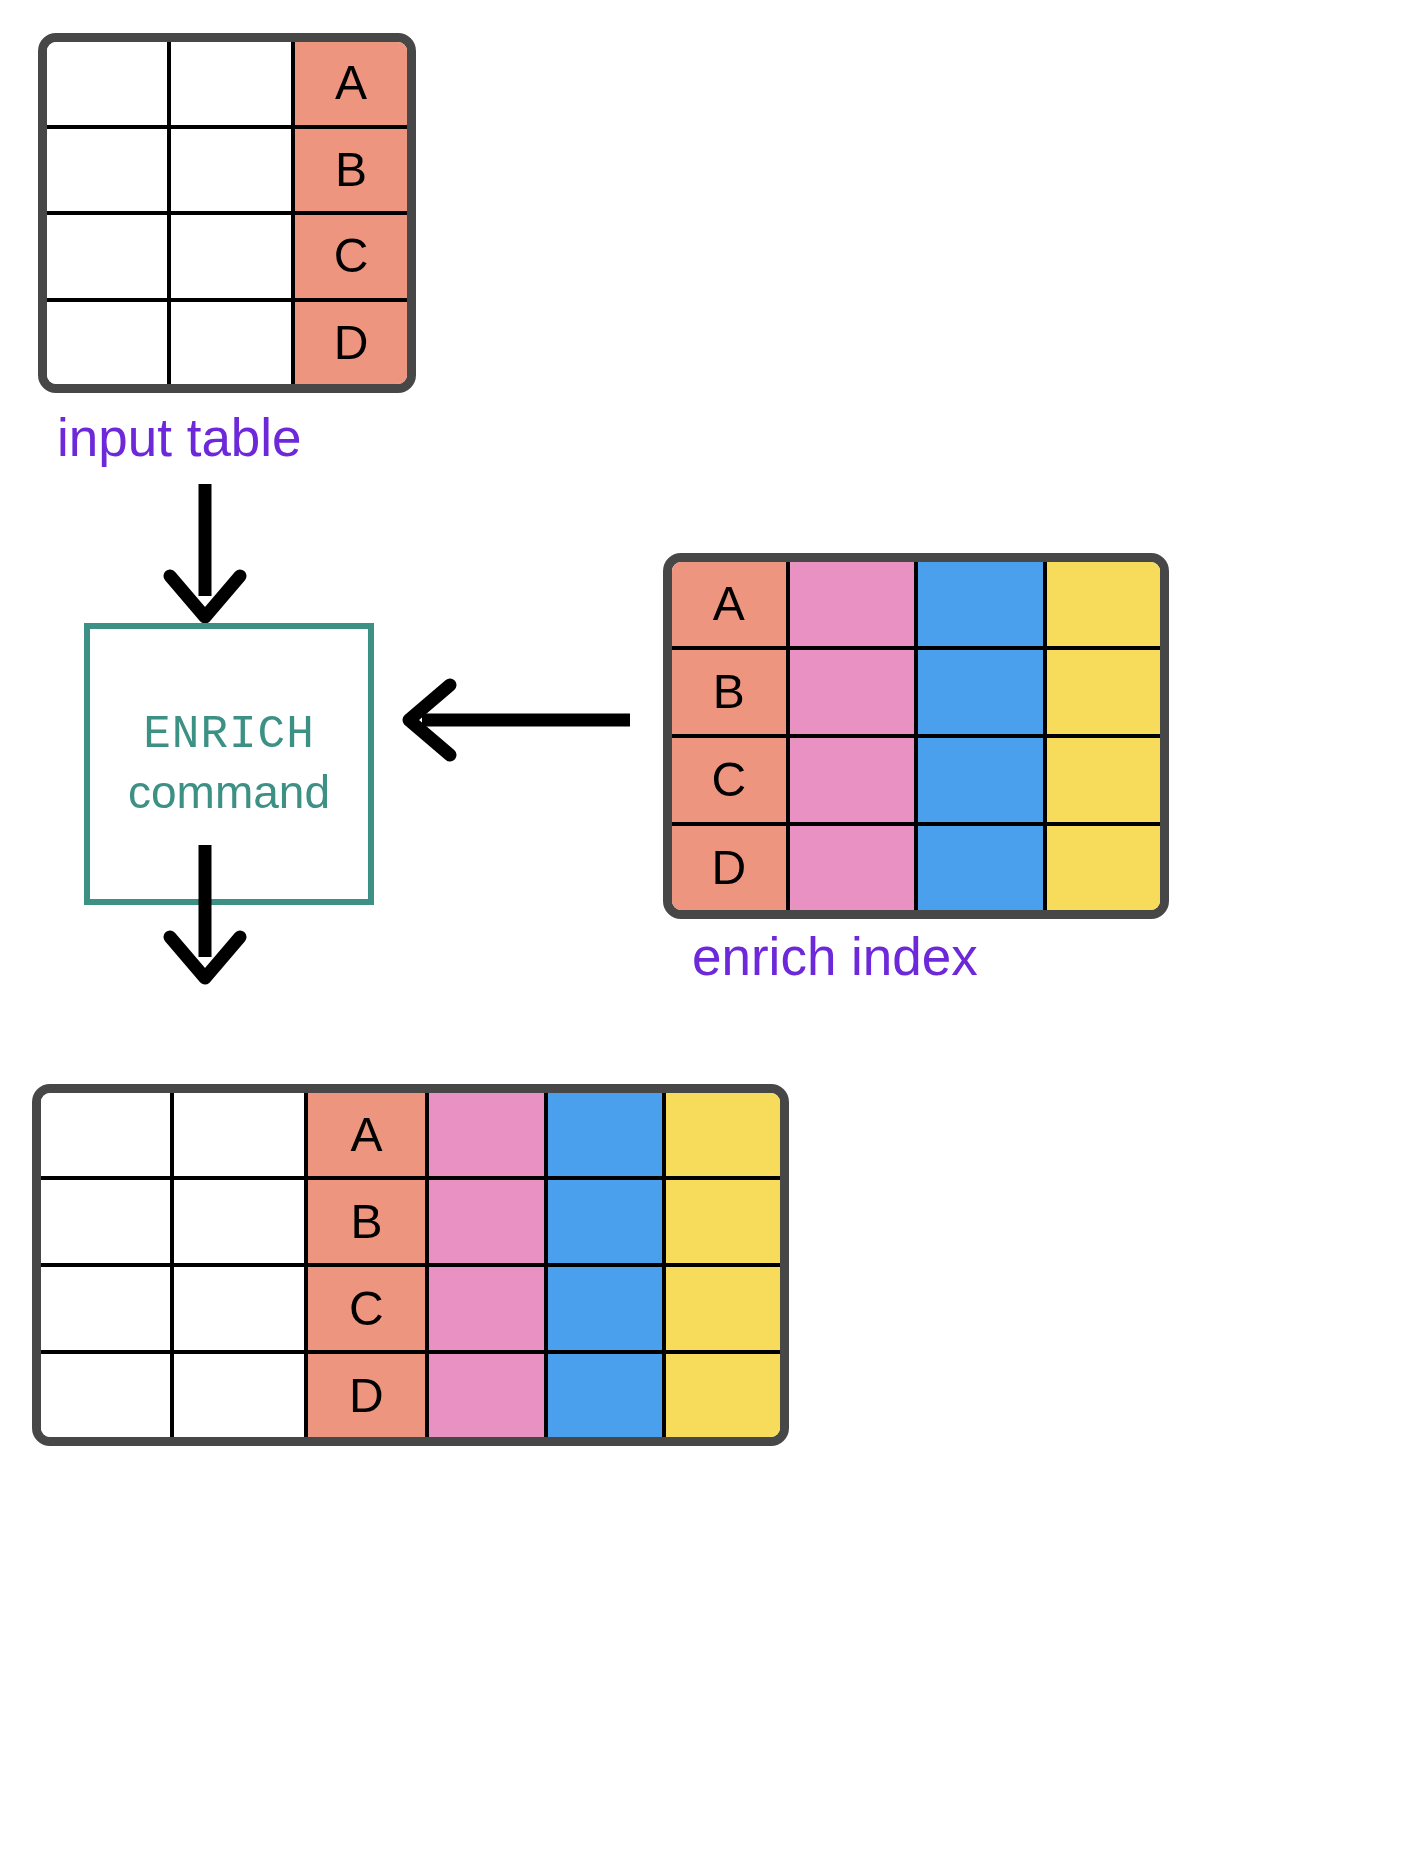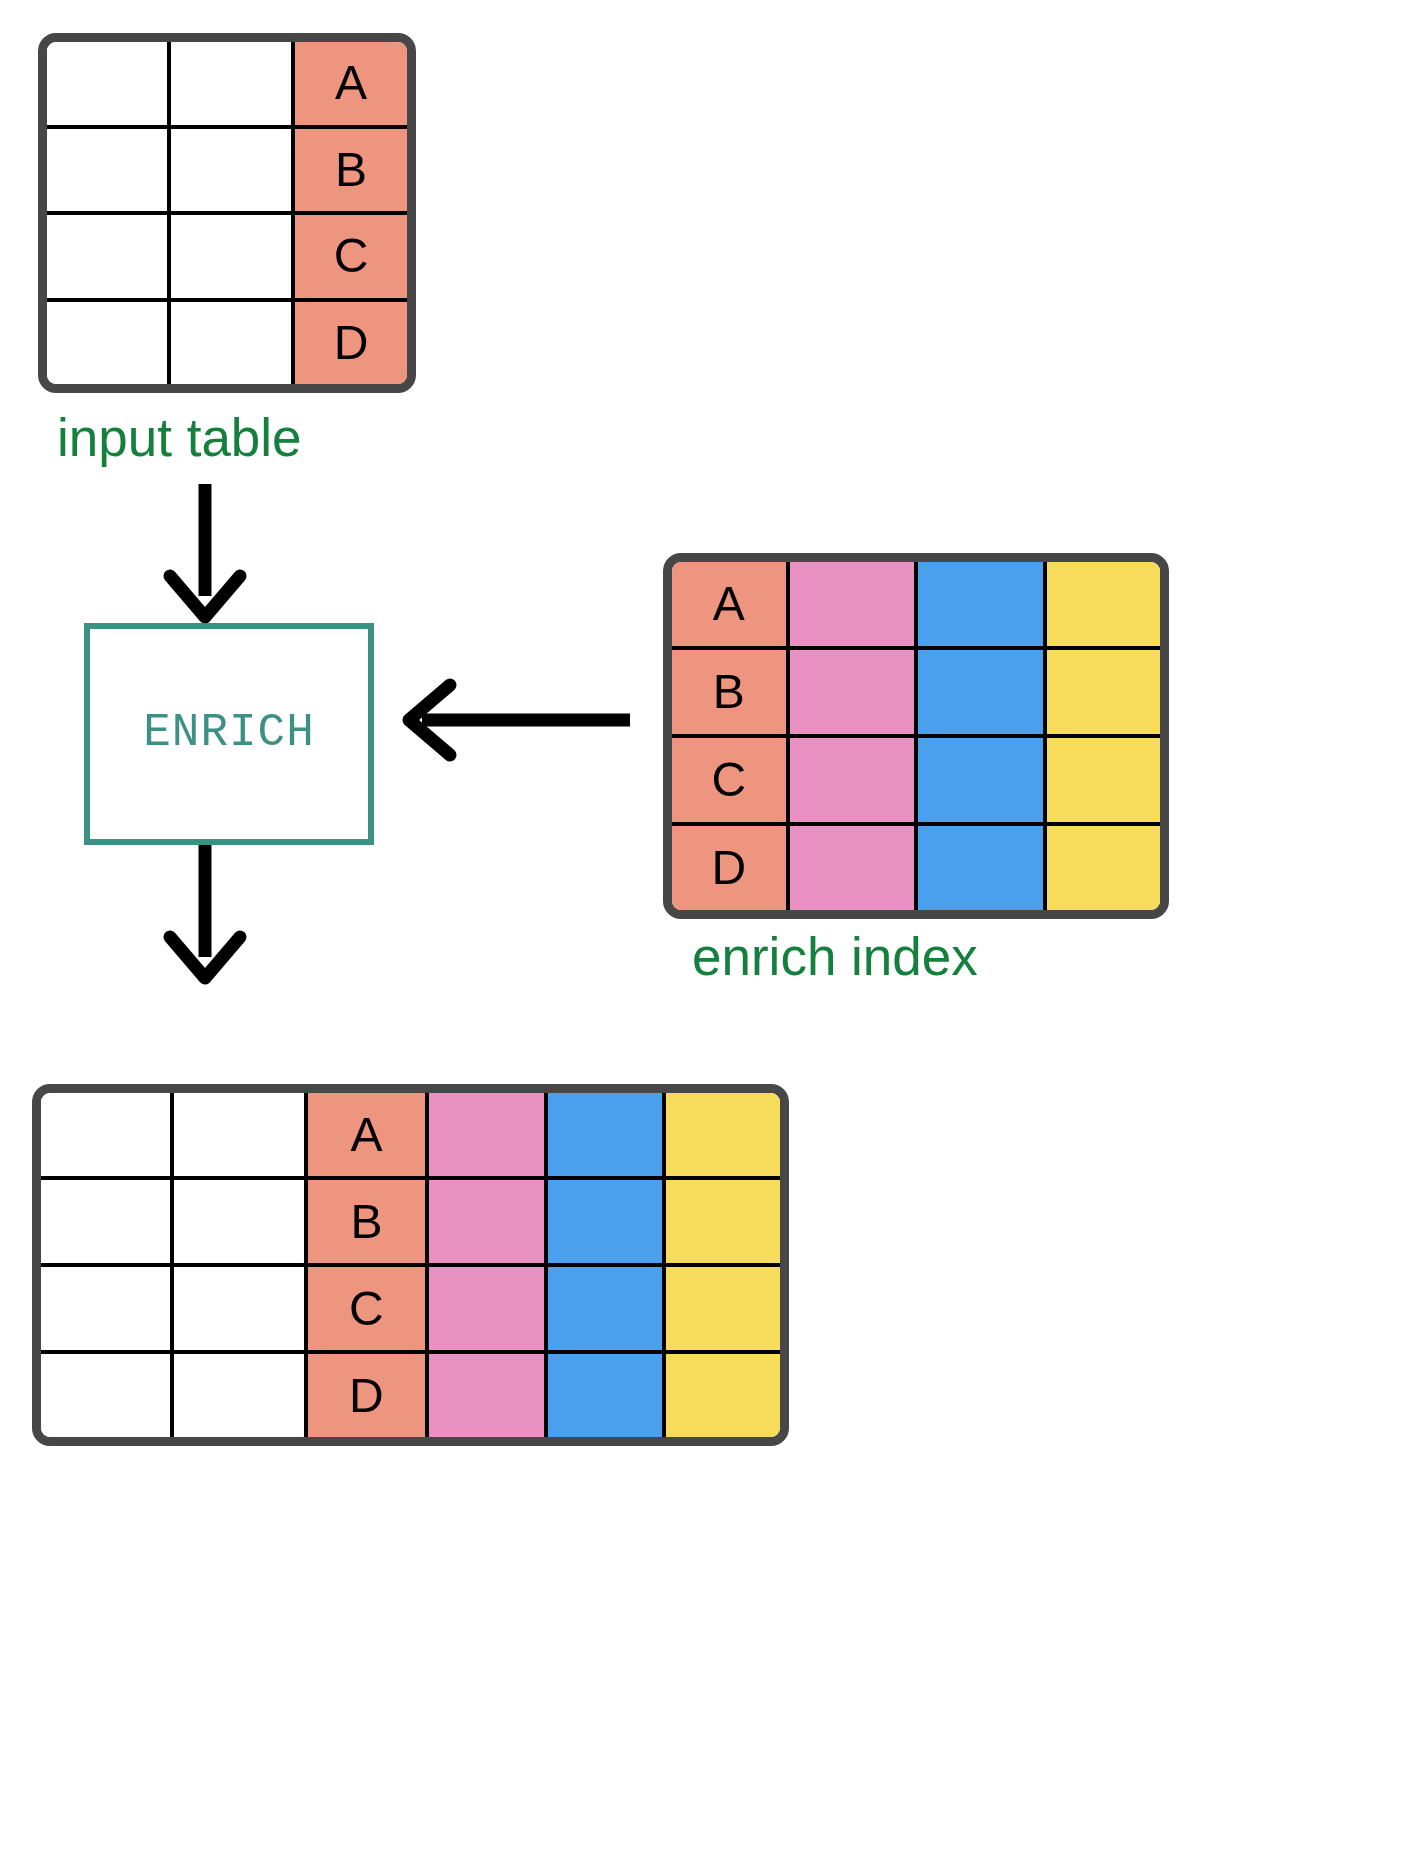--- a/index.html
+++ b/index.html
@@ -78,35 +78,35 @@
 
   #enrich-index .cell.e1 { flex: 0.93 1 0; }
   #enrich-index .cell.e2 { flex: 1.02 1 0; }
   #enrich-index .cell.e3 { flex: 1.02 1 0; }
   #enrich-index .cell.e4 { flex: 0.93 1 0; }
 
   
   .caption {
     position: absolute;
     font-size: 53px;
-    color: #15803d;
+    color: #6d28d9;
     line-height: 1;
     white-space: nowrap;
   }
   #caption-input  { left: 57px;  top: 411px; }
   #caption-enrich { left: 692px; top: 930px; }
   #caption-output { left: 55px;  top: 1478px; }
 
   
   #enrich-box {
     position: absolute;
     left: 84px;
     top: 623px;
     width: 290px;
-    height: 222px;
+    height: 282px;
     box-sizing: border-box;
     border: 6px solid #3c9084;
     background: #ffffff;
     display: flex;
     flex-direction: column;
     align-items: center;
     justify-content: center;
   }
   #enrich-box .cmd-word {
     color: #3c9084;
@@ -158,20 +158,21 @@
 
   <div class="caption" id="caption-input">input table</div>
 
   <svg class="arrow" id="arrow-input-to-cmd" viewBox="0 0 90 140">
     <line x1="45" y1="0" x2="45" y2="112" stroke="#000000" stroke-width="13"></line>
     <path d="M 10 92 L 45 133 L 80 92" fill="none" stroke="#000000" stroke-width="13" stroke-linecap="round" stroke-linejoin="round"></path>
   </svg>
 
   <div id="enrich-box">
     <div class="cmd-word">ENRICH</div>
+    <div class="cmd-label">command</div>
   </div>
 
   <svg class="arrow" id="arrow-cmd-to-output" viewBox="0 0 90 140">
     <line x1="45" y1="0" x2="45" y2="112" stroke="#000000" stroke-width="13"></line>
     <path d="M 10 92 L 45 133 L 80 92" fill="none" stroke="#000000" stroke-width="13" stroke-linecap="round" stroke-linejoin="round"></path>
   </svg>
 
   <svg class="arrow" id="arrow-index-to-cmd" viewBox="0 0 230 90">
     <line x1="230" y1="45" x2="22" y2="45" stroke="#000000" stroke-width="13"></line>
     <path d="M 50 10 L 9 45 L 50 80" fill="none" stroke="#000000" stroke-width="13" stroke-linecap="round" stroke-linejoin="round"></path>

